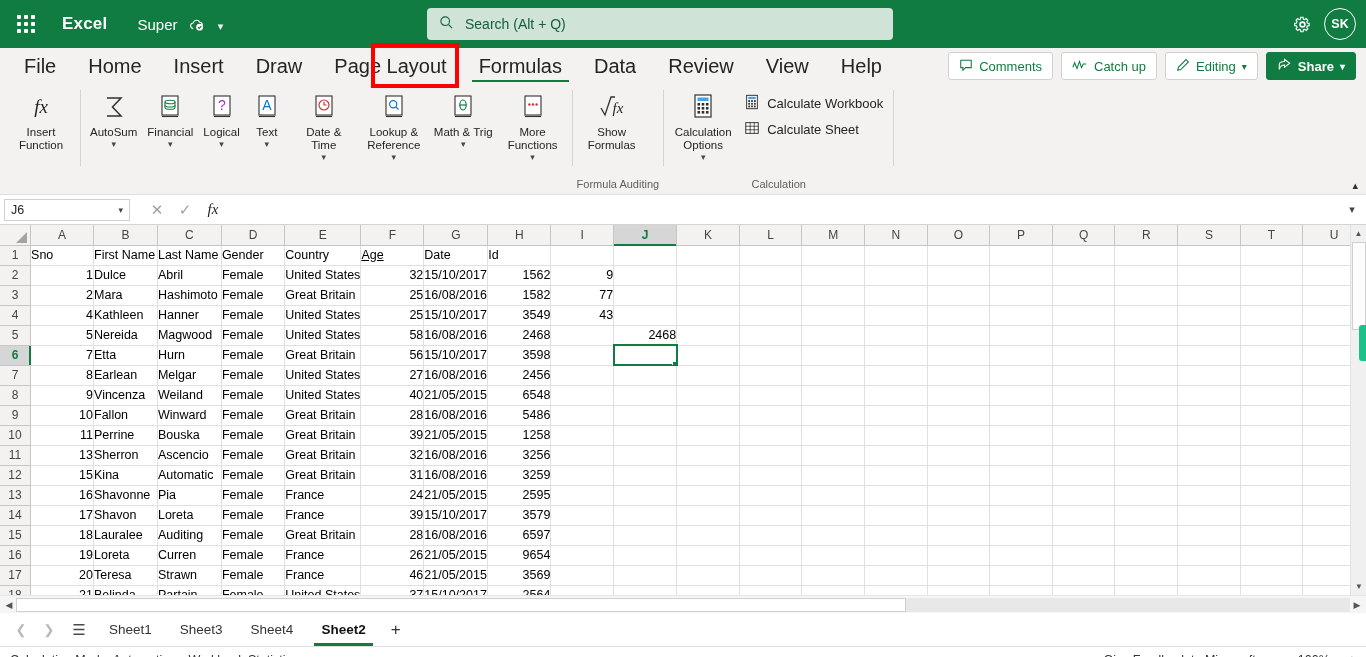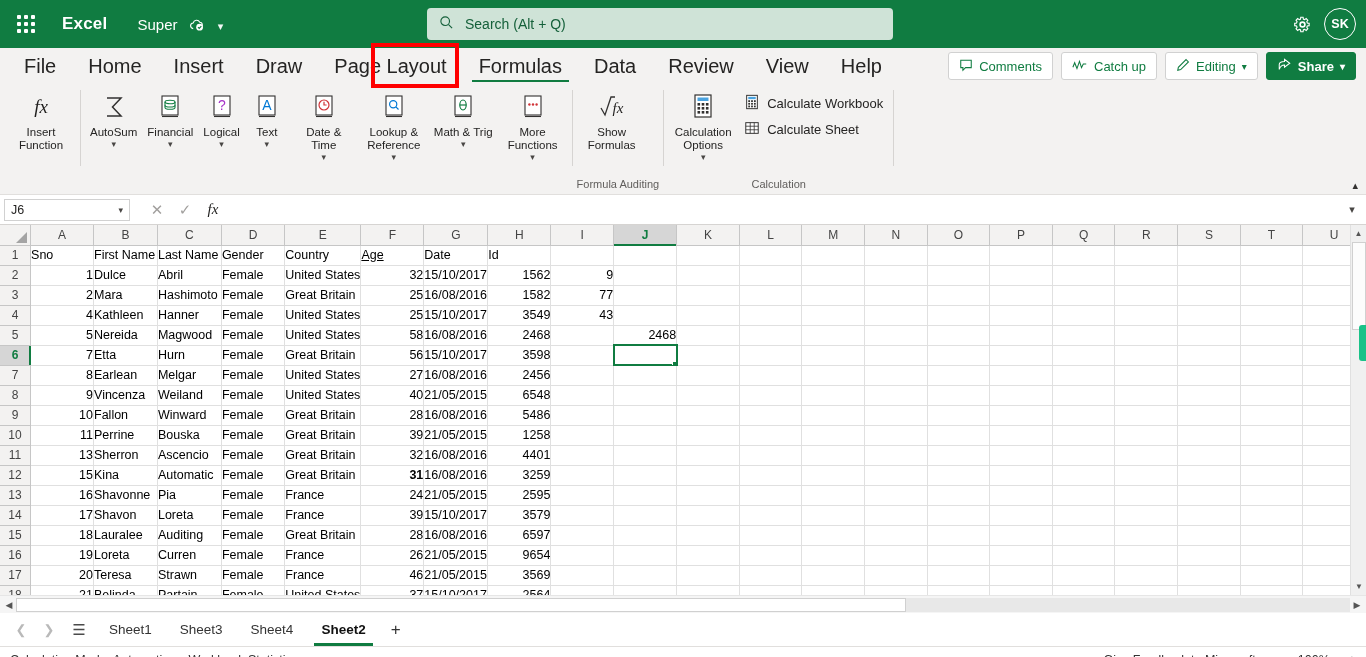--- a/index.html
+++ b/index.html
@@ -791,21 +791,21 @@
         </tr>
         <tr>
           <td class="rowh">11</td>
           <td class="cell num" style="width: 64px;">13</td>
           <td class="cell" style="width: 64px;">Sherron</td>
           <td class="cell" style="width: 64px;">Ascencio</td>
           <td class="cell" style="width: 64px;">Female</td>
           <td class="cell" style="width: 64px;">Great Britain</td>
           <td class="cell num" style="width: 64px;">32</td>
           <td class="cell" style="width: 64px;">16/08/2016</td>
-          <td class="cell num" style="width: 64px;">4401</td>
+          <td class="cell num" style="width: 64px;">3256</td>
           <td class="cell" style="width: 64px;"></td>
           <td class="cell" style="width: 64px;"></td>
           <td class="cell" style="width: 64px;"></td>
           <td class="cell" style="width: 64px;"></td>
           <td class="cell" style="width: 64px;"></td>
           <td class="cell" style="width: 64px;"></td>
           <td class="cell" style="width: 64px;"></td>
           <td class="cell" style="width: 64px;"></td>
           <td class="cell" style="width: 64px;"></td>
           <td class="cell" style="width: 64px;"></td>
@@ -813,21 +813,21 @@
           <td class="cell" style="width: 64px;"></td>
           <td class="cell" style="width: 64px;"></td>
         </tr>
         <tr>
           <td class="rowh">12</td>
           <td class="cell num" style="width: 64px;">15</td>
           <td class="cell" style="width: 64px;">Kina</td>
           <td class="cell" style="width: 64px;">Automatic</td>
           <td class="cell" style="width: 64px;">Female</td>
           <td class="cell" style="width: 64px;">Great Britain</td>
-          <td class="cell num" style="width: 64px; font-weight: bold;">31</td>
+          <td class="cell num" style="width: 64px;">31</td>
           <td class="cell" style="width: 64px;">16/08/2016</td>
           <td class="cell num" style="width: 64px;">3259</td>
           <td class="cell" style="width: 64px;"></td>
           <td class="cell" style="width: 64px;"></td>
           <td class="cell" style="width: 64px;"></td>
           <td class="cell" style="width: 64px;"></td>
           <td class="cell" style="width: 64px;"></td>
           <td class="cell" style="width: 64px;"></td>
           <td class="cell" style="width: 64px;"></td>
           <td class="cell" style="width: 64px;"></td>

